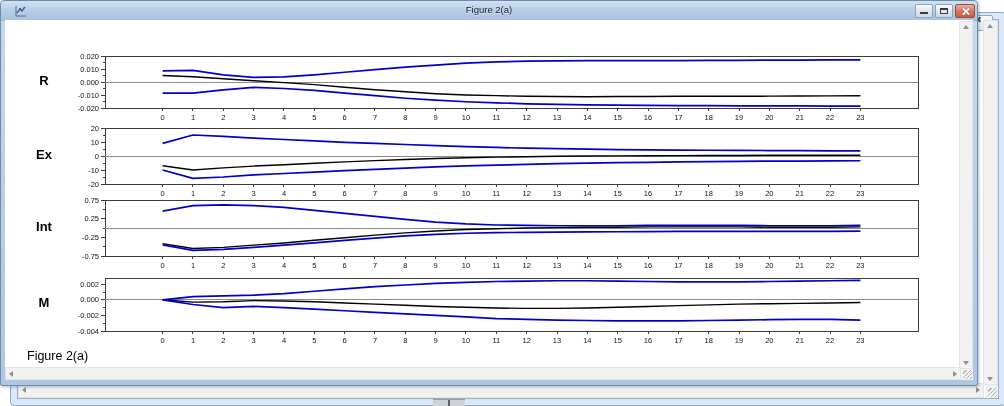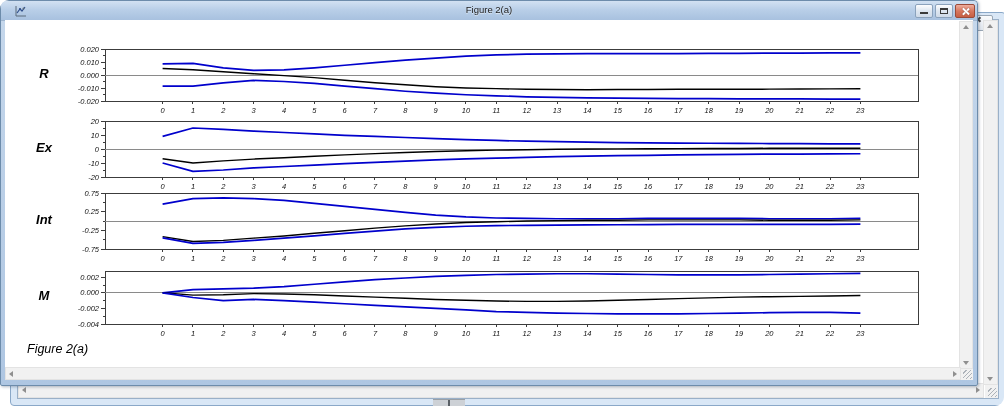--- a/index.html
+++ b/index.html
@@ -1,17 +1,17 @@
 <!DOCTYPE html>
 <html><head>
 <meta charset="utf-8">
 <style>
   html,body{margin:0;padding:0;background:#fff;}
   .screen{position:relative;width:1004px;height:406px;overflow:hidden;
-          font-family:"Liberation Sans",sans-serif;background:#fff;border-radius:9px;}
+          font-family:"Liberation Sans",sans-serif;background:#fff;}
 
   
   .behind-window{position:absolute;left:10px;top:12px;width:994px;height:392px;z-index:1;
      background:#d9e7f6;border:1px solid #8aa8c8;border-radius:4px;}
   .behind-content{position:absolute;left:6px;top:6px;right:6px;bottom:6px;
      background:#fff;border:1px solid #9ab0c8;}
   .behind-partial-button{position:absolute;left:962px;top:2px;width:18px;height:14px;
      background:linear-gradient(#fafbfc,#dfe5ec);border:1px solid #9aa7b5;border-radius:2px;}
   .bpb-glyph{position:relative;width:7px;height:7px;margin:3px auto 0;}
   .bpb-glyph::before,.bpb-glyph::after{content:"";position:absolute;left:3px;top:0;width:1.5px;height:7px;background:#444;}
@@ -61,21 +61,21 @@
   .glyph-close::before,.glyph-close::after{content:"";position:absolute;left:4px;top:0;width:1.6px;height:9px;background:#fff;
      box-shadow:0 0 1px rgba(90,20,10,.8);}
   .glyph-close::before{transform:rotate(45deg);} .glyph-close::after{transform:rotate(-45deg);}
 
   .window-body{position:absolute;left:4px;top:19px;width:968px;height:360px;background:#fff;}
   .front-vscroll{position:absolute;right:0;top:1px;bottom:11px;width:12px;}
   .front-hscroll{position:absolute;left:0;right:12px;bottom:0;height:11px;}
   .front-grip{right:0;bottom:0;width:12px;height:11px;}
 
   
-  .plot-layer{position:absolute;left:0;top:9px;width:1004px;height:376px;z-index:5;pointer-events:none;font-style:italic;}
+  .plot-layer{position:absolute;left:0;top:16px;width:1004px;height:376px;z-index:5;pointer-events:none;}
   .panel-label{position:absolute;left:24px;width:40px;text-align:center;
      font-size:13px;font-weight:bold;color:#000;}
   .figure-caption{position:absolute;left:27px;top:333px;font-size:12.5px;color:#000;}
 </style>
 </head>
 <body>
 
 <div class="screen">
 
   <div class="behind-window">

